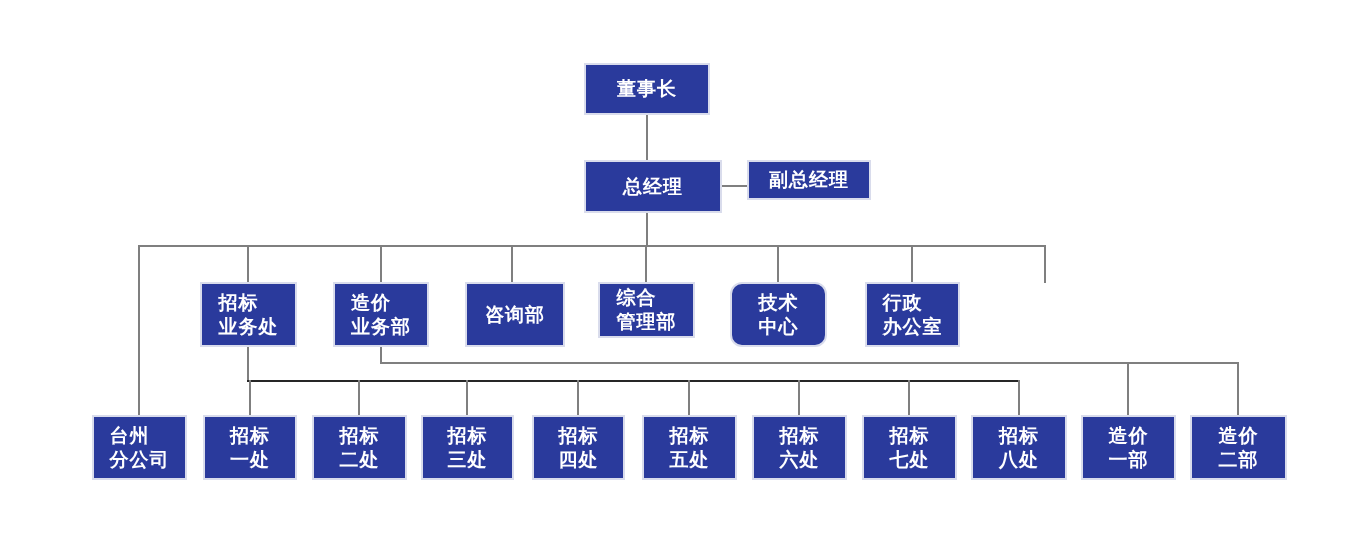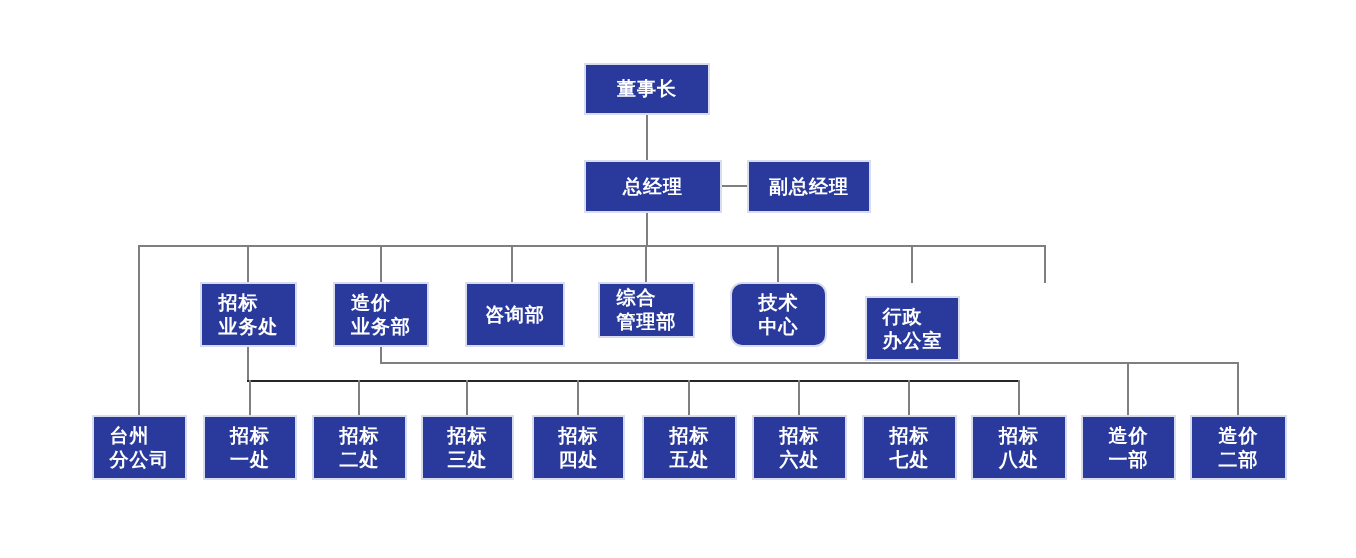--- a/index.html
+++ b/index.html
@@ -78,32 +78,32 @@
     <line x1="578" y1="380" x2="578" y2="416"></line>
     <line x1="689" y1="380" x2="689" y2="416"></line>
     <line x1="799" y1="380" x2="799" y2="416"></line>
     <line x1="909" y1="380" x2="909" y2="416"></line>
     <line x1="1019" y1="380" x2="1019" y2="416"></line>
   </svg>
 
   <div class="node" style="left:584px; top:63px;  width:126px; height:52px;">董事长</div>
 
   <div class="node" style="left:584px; top:160px; width:138px; height:53px;">总经理</div>
-  <div class="node" style="left:747px; top:160px; width:124px; height:53px;">副总经理</div>
+  <div class="node" style="left:747px; top:160px; width:124px; height:40px;">副总经理</div>
 
   <div class="node" style="left:200px;  top:282px; width:97px; height:65px;">招标
 业务处</div>
   <div class="node" style="left:333px;  top:282px; width:96px; height:65px;">造价
 业务部</div>
   <div class="node" style="left:465px;  top:282px; width:100px; height:65px;">咨询部</div>
   <div class="node" style="left:598px;  top:282px; width:97px; height:56px;">综合
 管理部</div>
   <div class="node" style="left:730px;  top:282px; width:97px; height:65px;border-radius:12px;">技术
 中心</div>
-  <div class="node" style="left:865px;  top:282px; width:95px; height:65px;margin-top:14px;">行政
+  <div class="node" style="left:865px;  top:282px; width:95px; height:65px;">行政
 办公室</div>
 
   <div class="node" style="left:92px;   top:415px; width:95px; height:65px;">台州
 分公司</div>
   <div class="node" style="left:203px;  top:415px; width:94px; height:65px;">招标
 一处</div>
   <div class="node" style="left:312px;  top:415px; width:95px; height:65px;">招标
 二处</div>
   <div class="node" style="left:421px;  top:415px; width:93px; height:65px;">招标
 三处</div>

